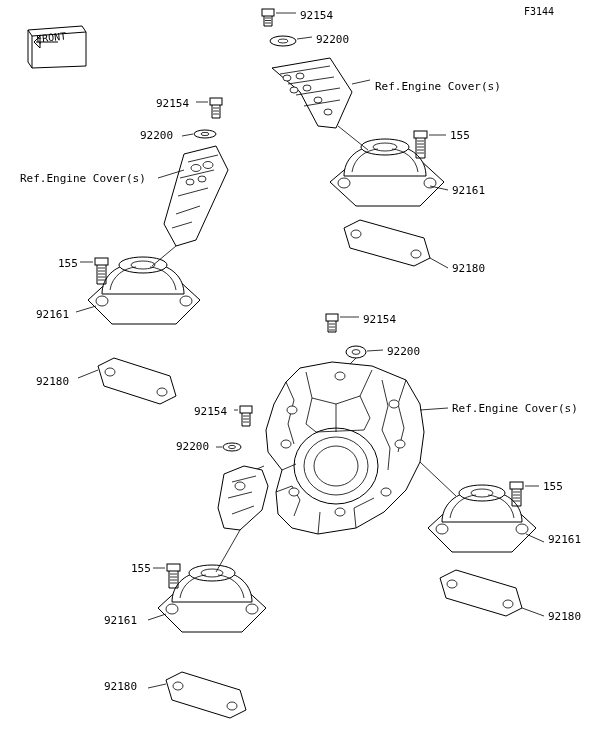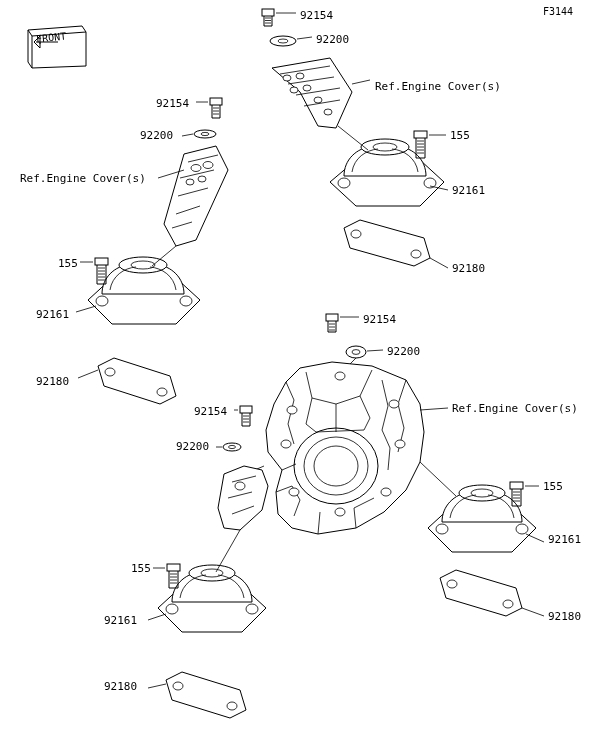--- a/index.html
+++ b/index.html
@@ -294,21 +294,21 @@
 
     <g>
       <path class="fill-w" d="M166,680 L182,672 L240,690 L246,710 L230,718 L172,700 Z"></path>
       <ellipse class="fill-w-thin" cx="178" cy="686" rx="5" ry="4"></ellipse>
       <ellipse class="fill-w-thin" cx="232" cy="706" rx="5" ry="4"></ellipse>
       <path class="ln-thin" d="M166,684 L148,688"></path>
     </g>
 
   </svg>
 
-  <div class="sheet-code" style="left:543px; top:6px;">F3144</div>
+  <div class="sheet-code" style="left:524px; top:6px;">F3144</div>
 
   <div class="label" style="left:36px; top:32px; font-size:10px; transform:rotate(-6deg);">FRONT</div>
 
   <div class="label" style="left:300px; top:9px;">92154</div>
   <div class="label" style="left:316px; top:33px;">92200</div>
   <div class="label" style="left:375px; top:80px;">Ref.Engine Cover(s)</div>
   <div class="label" style="left:450px; top:129px;">155</div>
   <div class="label" style="left:452px; top:184px;">92161</div>
   <div class="label" style="left:452px; top:262px;">92180</div>
 

